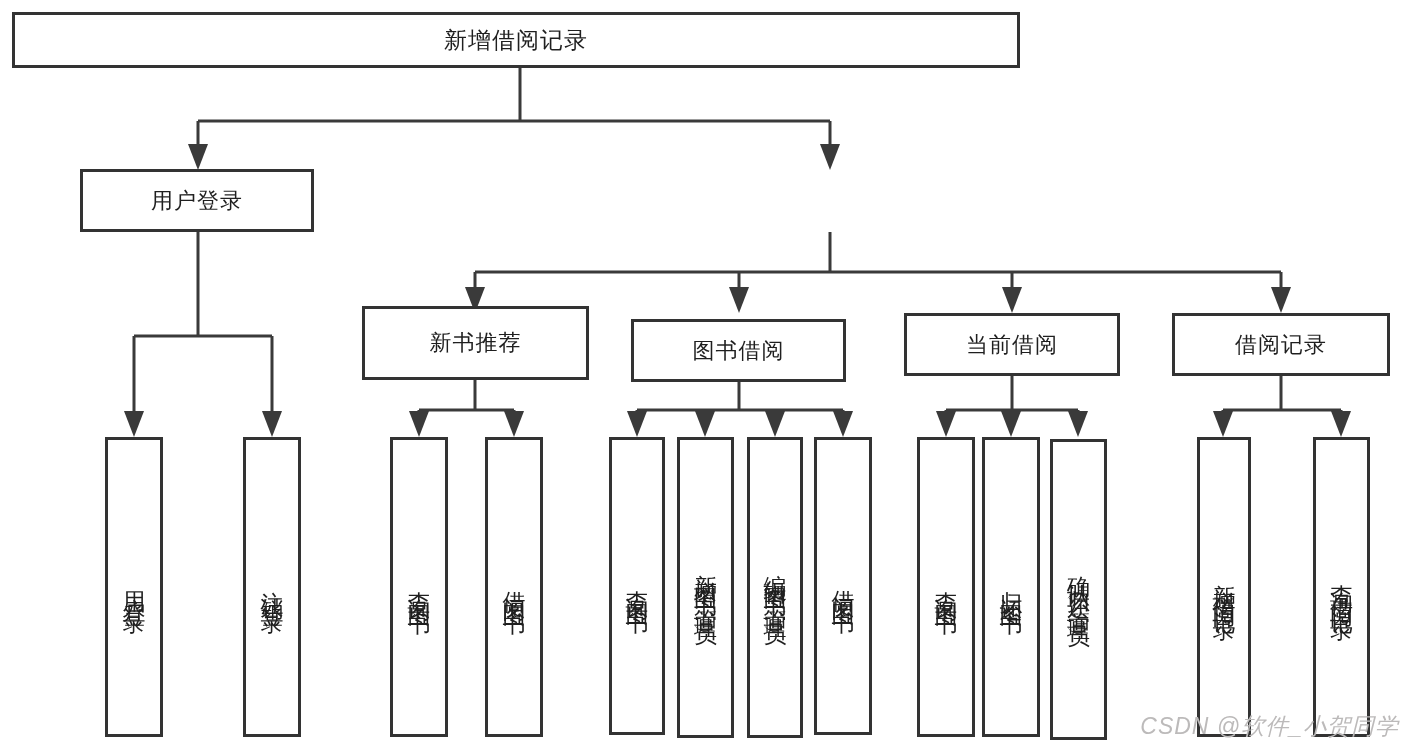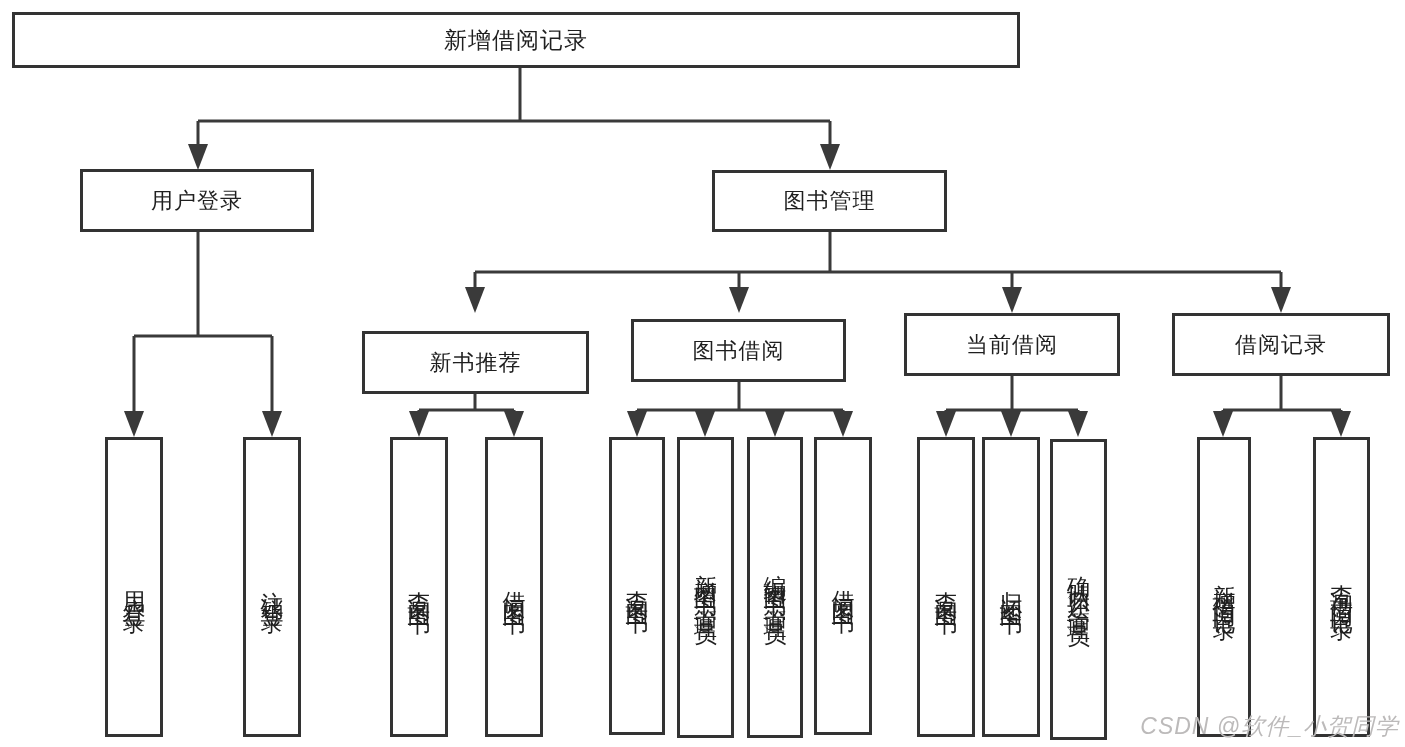--- a/index.html
+++ b/index.html
@@ -73,25 +73,22 @@
     </g>
   </svg>
 
   <div class="box lv1" style="left:12px;top:12px;width:1008px;height:56px">
     <span>新增借阅记录</span>
   </div>
 
   <div class="box lv2" style="left:80px;top:169px;width:234px;height:63px">
     <span>用户登录</span>
   </div>
-  <div class="box lv2" style="left:712px;top:170px;width:235px;height:62px">
-    <span>图书管理</span>
-  </div>
 
-  <div class="box lv3" style="left:362px;top:331px;width:227px;height:63px">
+  <div class="box lv3" style="left:362px;top:306px;width:227px;height:74px">
     <span>新书推荐</span>
   </div>
   <div class="box lv3" style="left:631px;top:319px;width:215px;height:63px">
     <span>图书借阅</span>
   </div>
   <div class="box lv3" style="left:1172px;top:313px;width:218px;height:63px">
     <span>借阅记录</span>
   </div>
   <div class="box lv3" style="left:904px;top:313px;width:216px;height:63px">
     <span>当前借阅</span>

